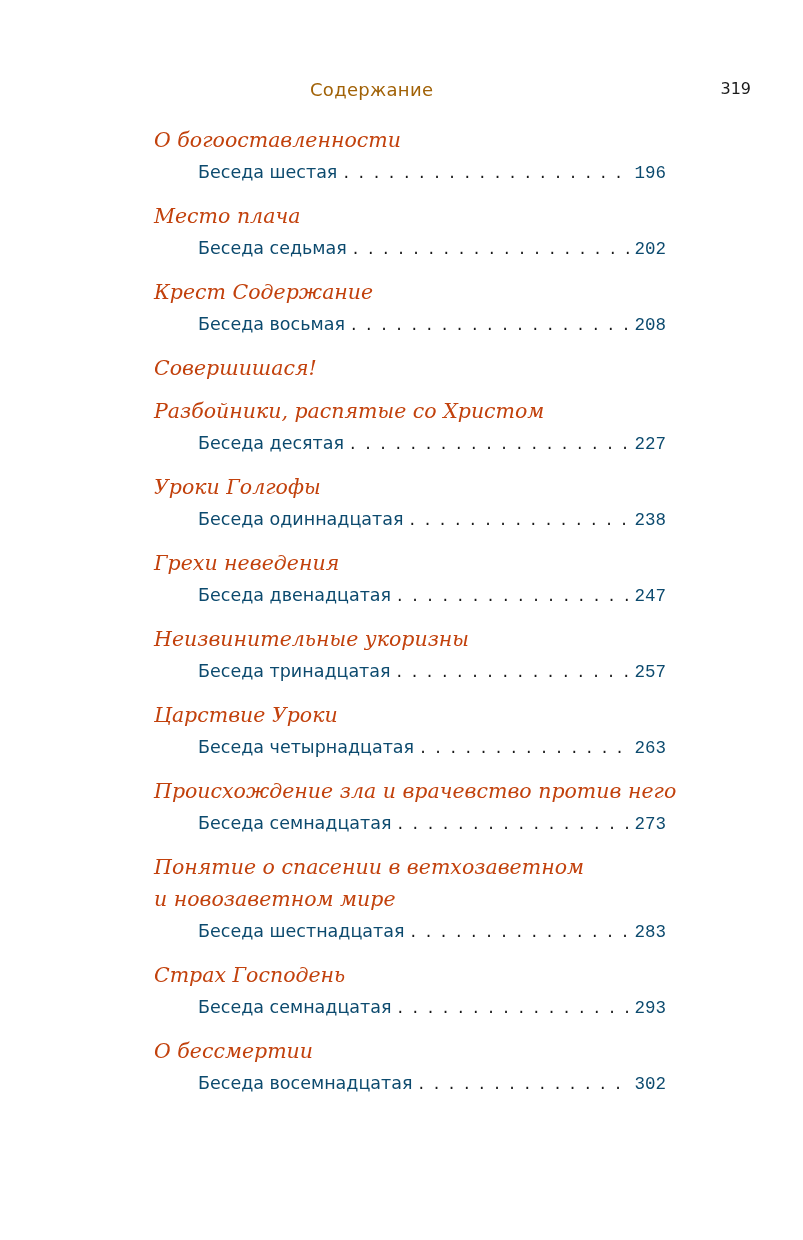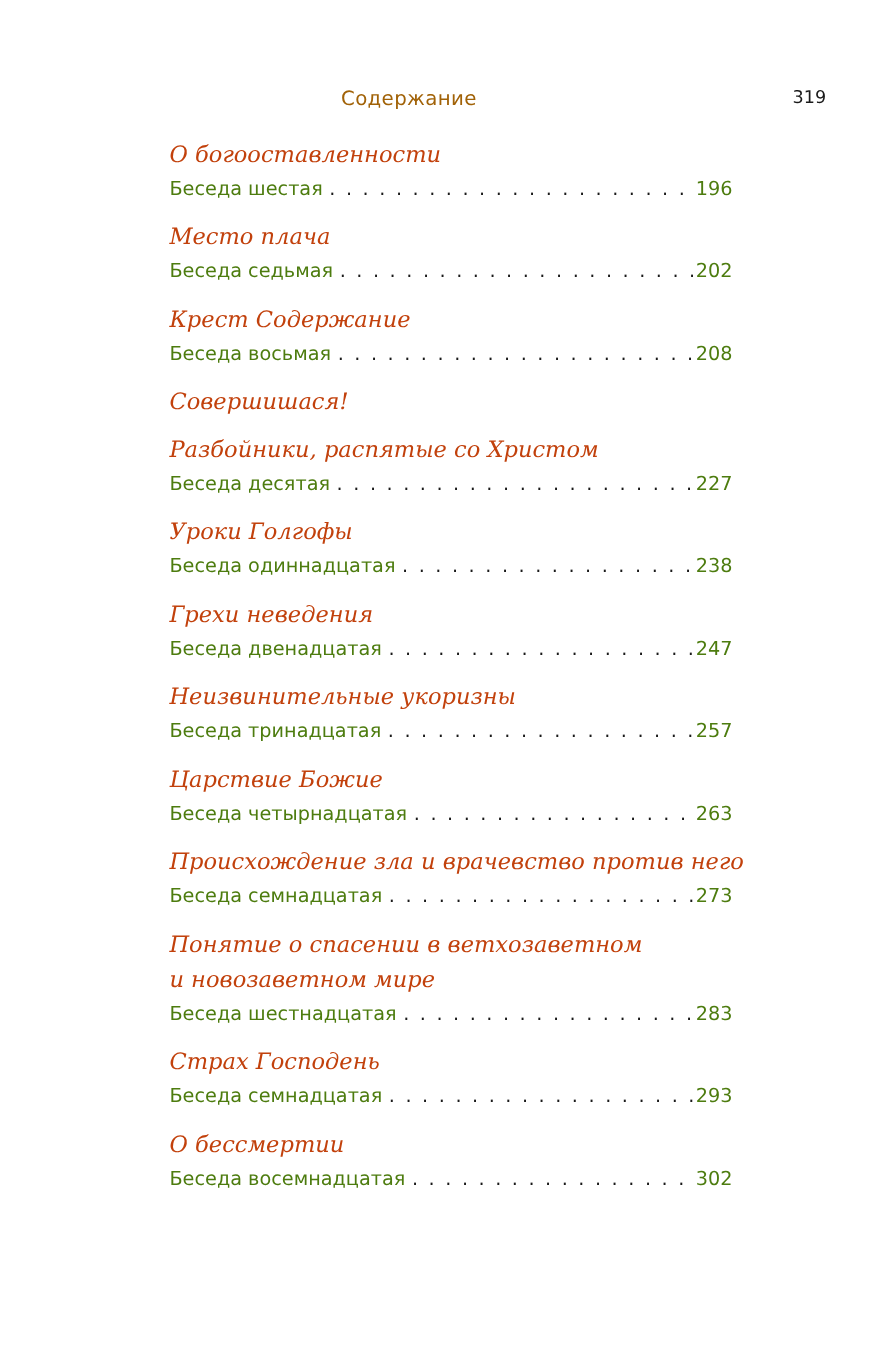--- a/index.html
+++ b/index.html
@@ -2,25 +2,25 @@
 <html><head>
 <meta charset="utf-8">
 <style>
   html, body { margin: 0; padding: 0; }
   body { width: 803px; height: 1240px; background: #ffffff; color: #1a1a1a; position: relative; overflow: hidden; }
   .header-title { position: absolute; top: 79px; left: 310px; font-family: "DejaVu Sans", sans-serif; font-size: 18px; letter-spacing: 0.3px; color: #a16207; }
   .page-number { position: absolute; top: 79px; right: 52px; font-family: "DejaVu Sans", sans-serif; font-size: 16px; color: #1a1a1a; }
   .toc { position: absolute; top: 124px; left: 154px; width: 512px; }
   .entry { margin-bottom: 11px; }
   .entry-title { font-family: "DejaVu Serif", serif; font-style: italic; font-size: 20.5px; line-height: 32px; color: #c2410c; white-space: nowrap; }
-  .entry-line { display: flex; align-items: baseline; font-family: "DejaVu Sans", sans-serif; font-size: 17.5px; line-height: 32px; color: #4d7c0f; }
+  .entry-line { display: flex; align-items: baseline; font-family: "DejaVu Sans", sans-serif; font-size: 17.5px; line-height: 32px; color: #0c4a6e; margin-left: 44px; }
   .entry-label { white-space: nowrap; }
   .dots { flex: 1; overflow: hidden; white-space: nowrap; letter-spacing: 7.3px; margin: 0 2px 0 6px; color: #1a1a1a; }
   .dots::before { content: ". . . . . . . . . . . . . . . . . . . . . . . . . . . . . . . . . . . . . . . . . . . . . . . . . . . . . . . . . . . . . . . . . . . . . . . . . . . . . . ."; letter-spacing: 0; word-spacing: 4px; }
-  .entry-page { white-space: nowrap; text-align: center; }
+  .entry-page { white-space: nowrap; text-align: center; font-family: Liberation Mono, monospace; }
 </style>
 </head>
 <body>
 
 <div>
   <div class="header-title">Содержание</div>
   <div class="page-number">319</div>
 </div>
 
 <div class="toc">
@@ -77,21 +77,21 @@
   </div>
   <div class="entry">
     <div class="entry-title">Неизвинительные укоризны</div>
     <div class="entry-line">
       <span class="entry-label">Беседа тринадцатая</span>
       <span class="dots"></span>
       <span class="entry-page">257</span>
     </div>
   </div>
   <div class="entry">
-    <div class="entry-title">Царствие Божие</div>
+    <div class="entry-title">Царствие Уроки</div>
     <div class="entry-line">
       <span class="entry-label">Беседа четырнадцатая</span>
       <span class="dots"></span>
       <span class="entry-page">263</span>
     </div>
   </div>
   <div class="entry">
     <div class="entry-title">Происхождение зла и врачевство против него</div>
     <div class="entry-line">
       <span class="entry-label">Беседа семнадцатая</span>

